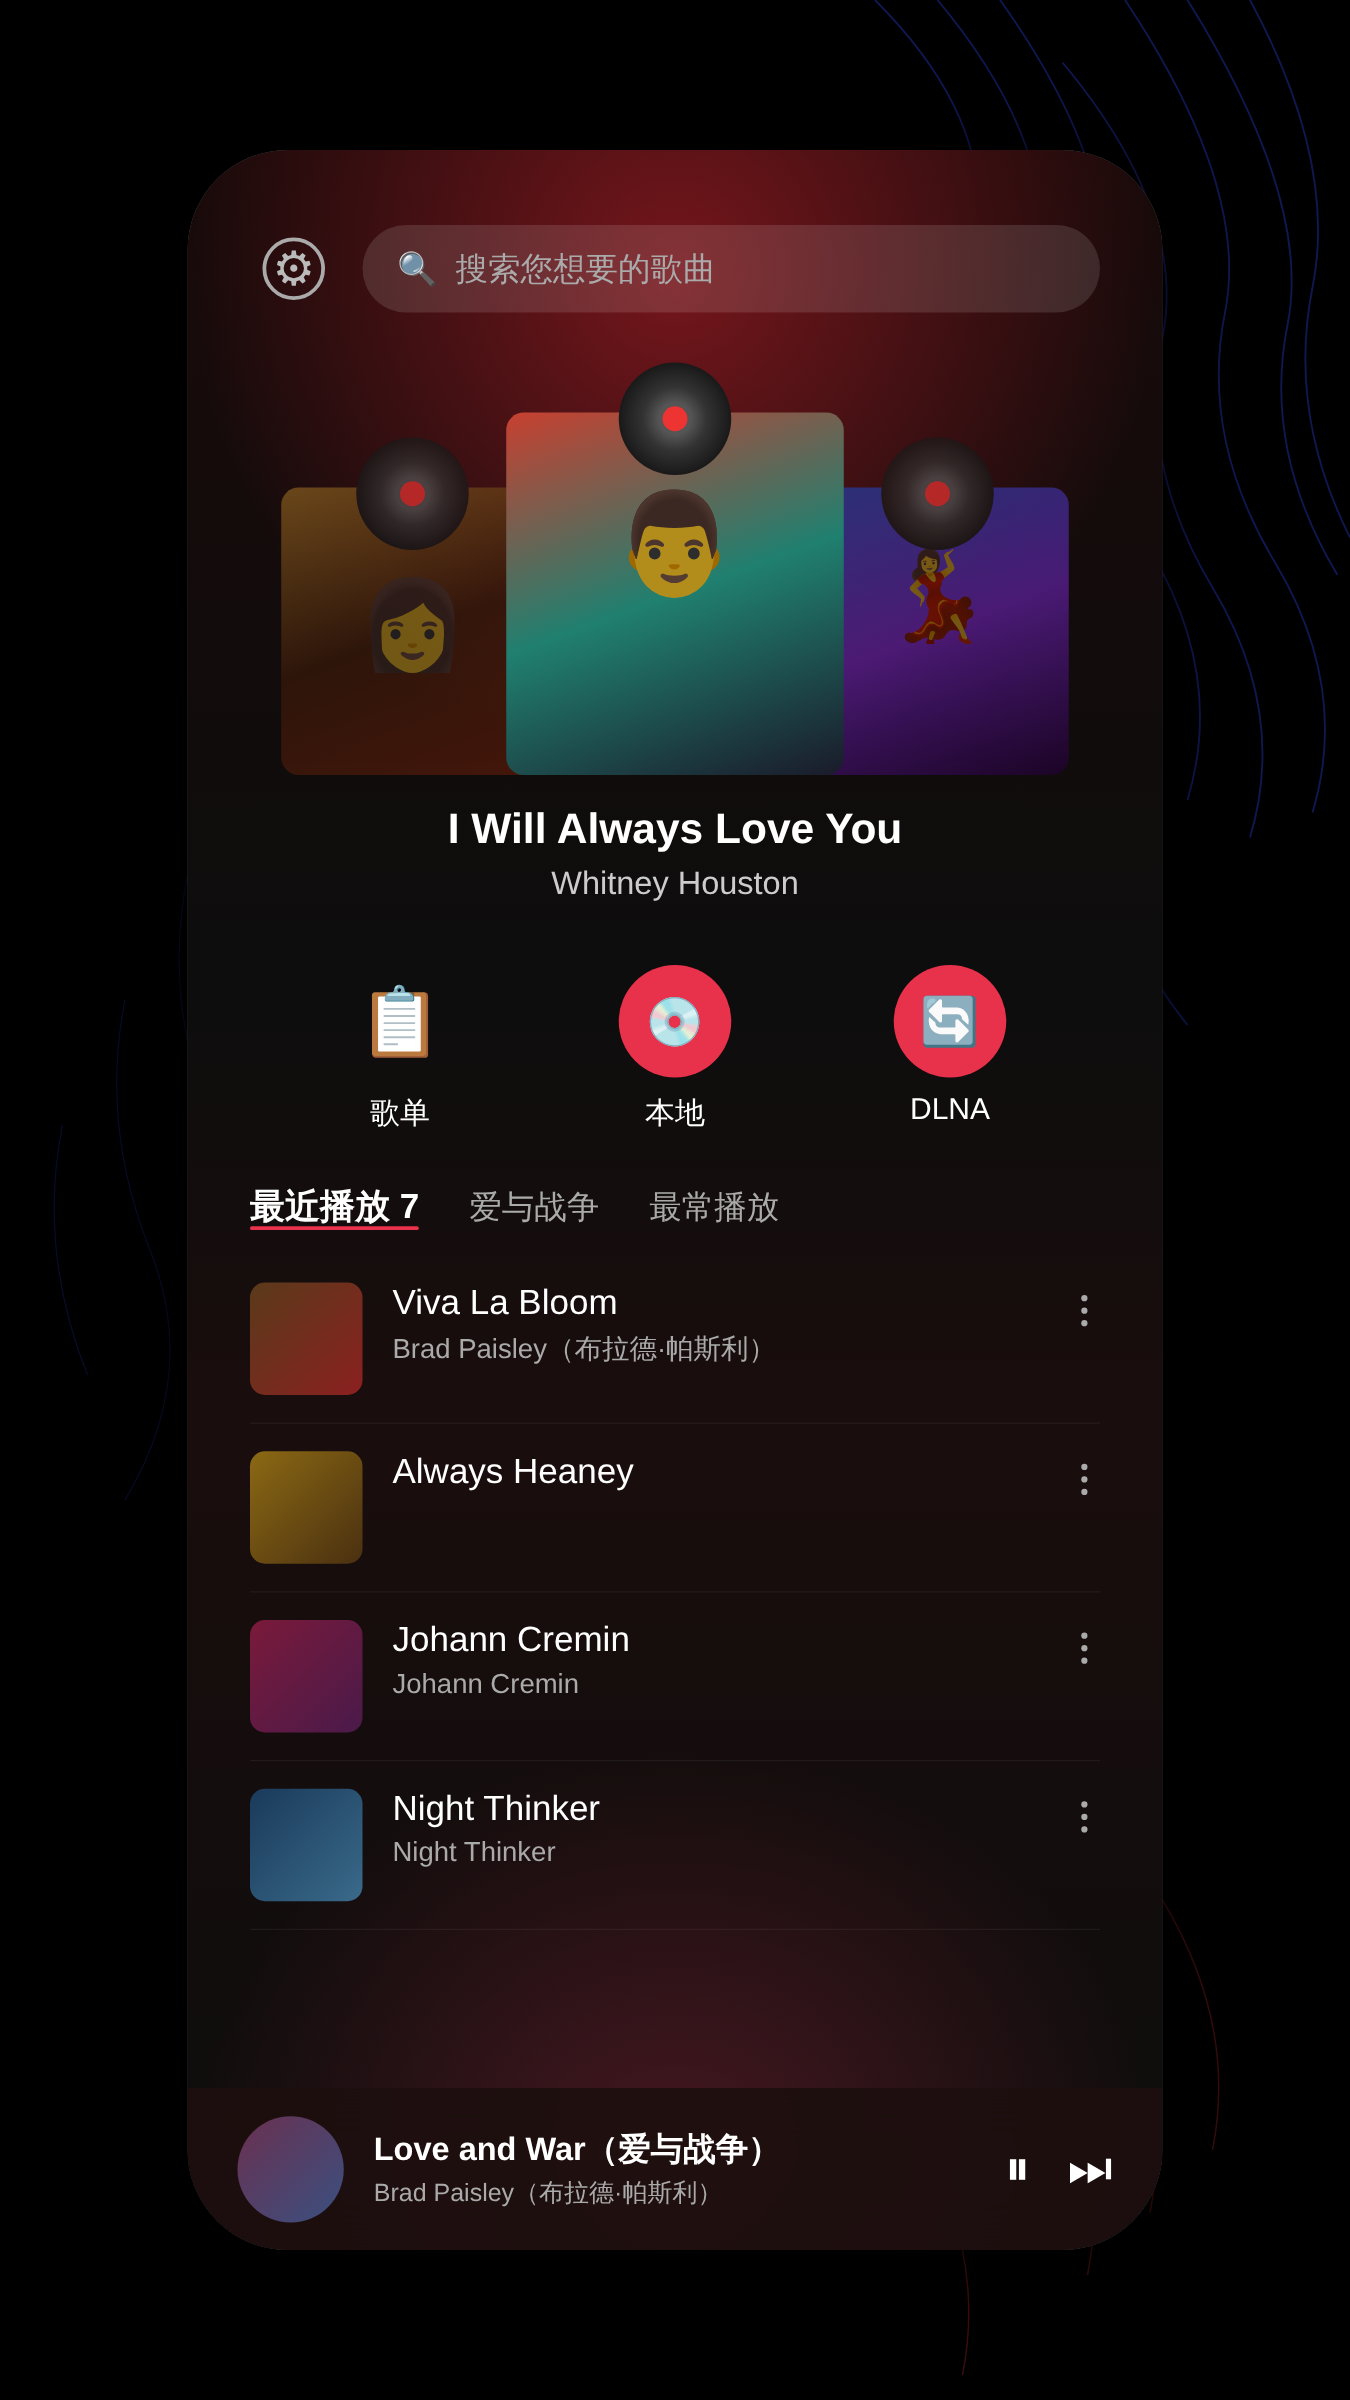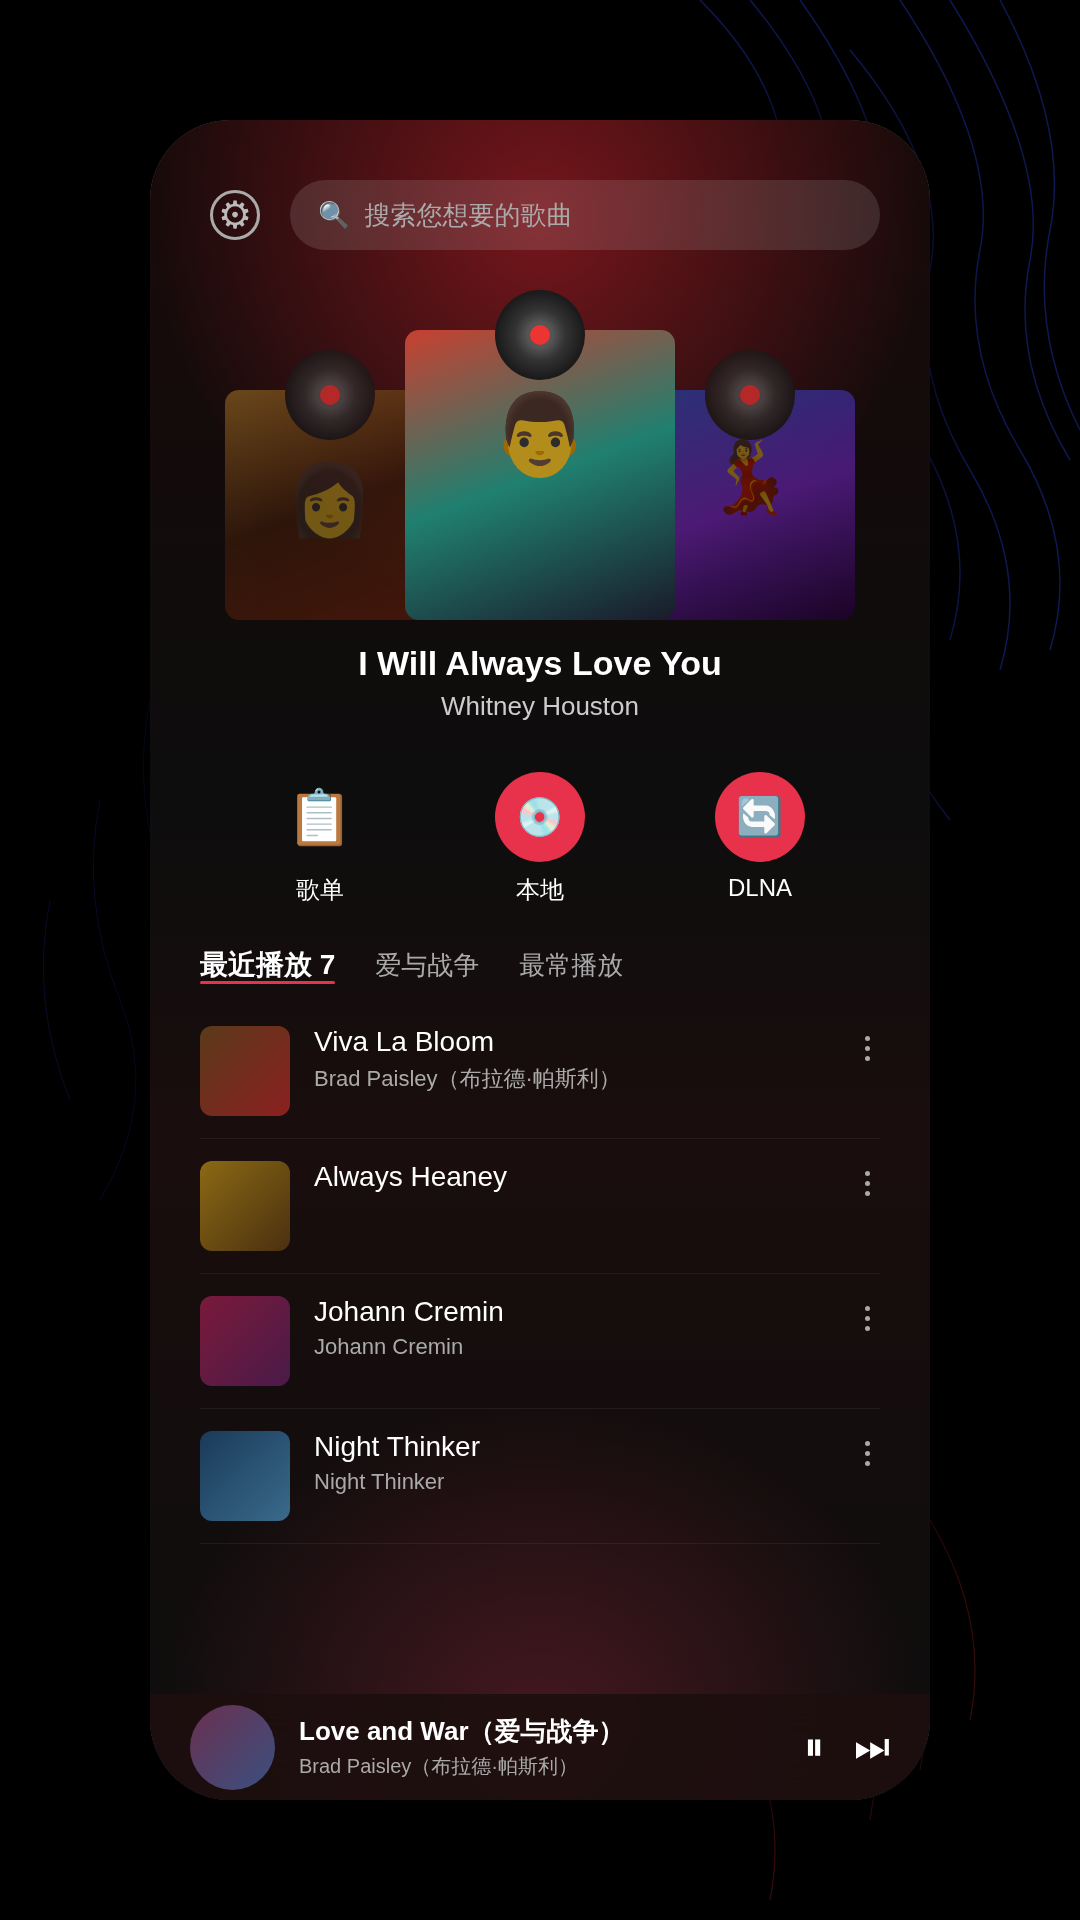--- a/index.html
+++ b/index.html
@@ -334,21 +334,21 @@
       gap: 5px;
       align-items: center;
     }
 
     .dot { width: 5px; height: 5px; background: #aaa; border-radius: 50%; }
 
     
     .now-playing-bar {
       position: absolute;
       bottom: 0; left: 0; right: 0;
-      height: 106px;
+      height: 130px;
       background: rgba(30, 15, 15, 0.95);
       backdrop-filter: blur(20px);
       display: flex;
       align-items: center;
       padding: 0 40px;
       gap: 24px;
       z-index: 100;
       border-radius: 0 0 80px 80px;
     }
 

